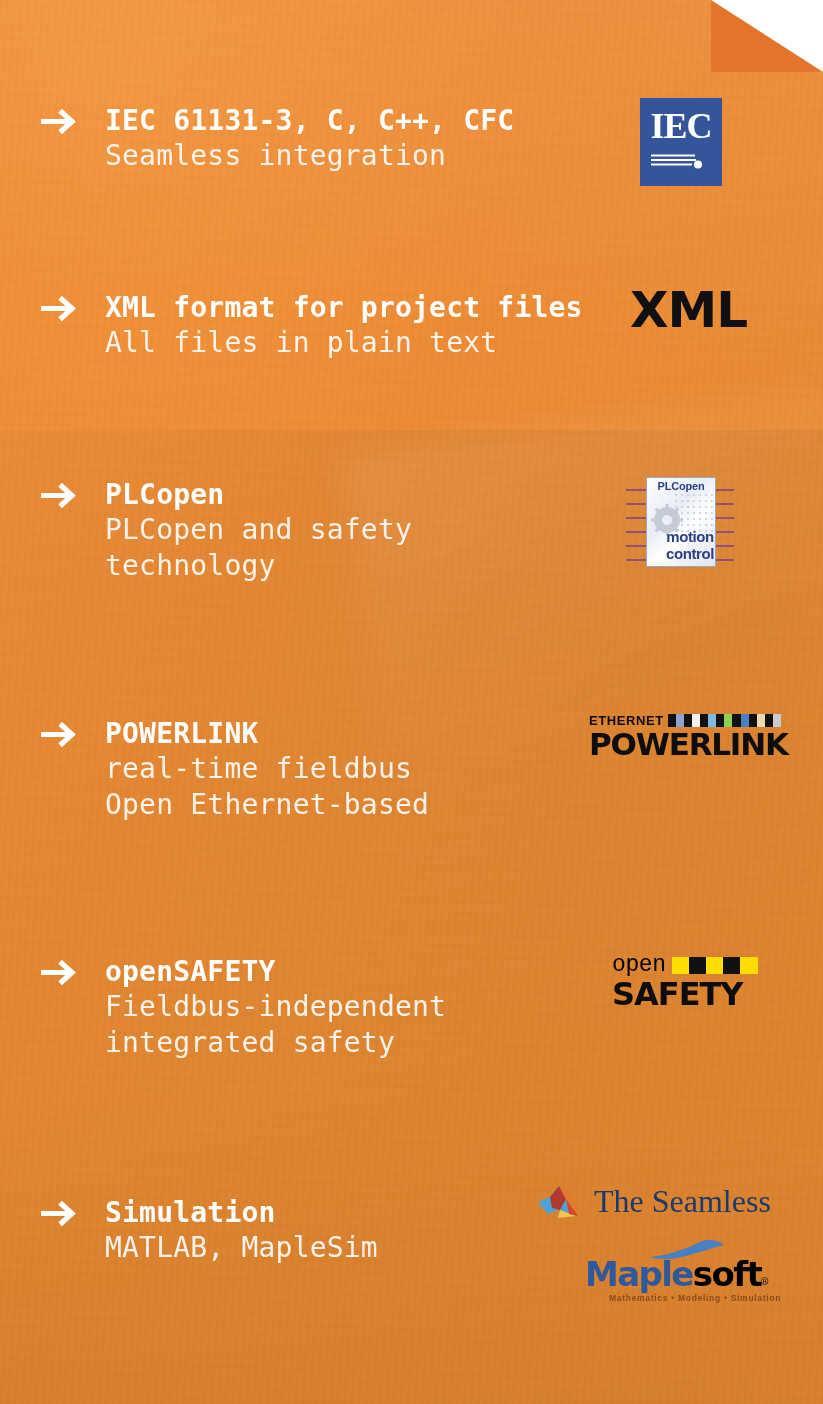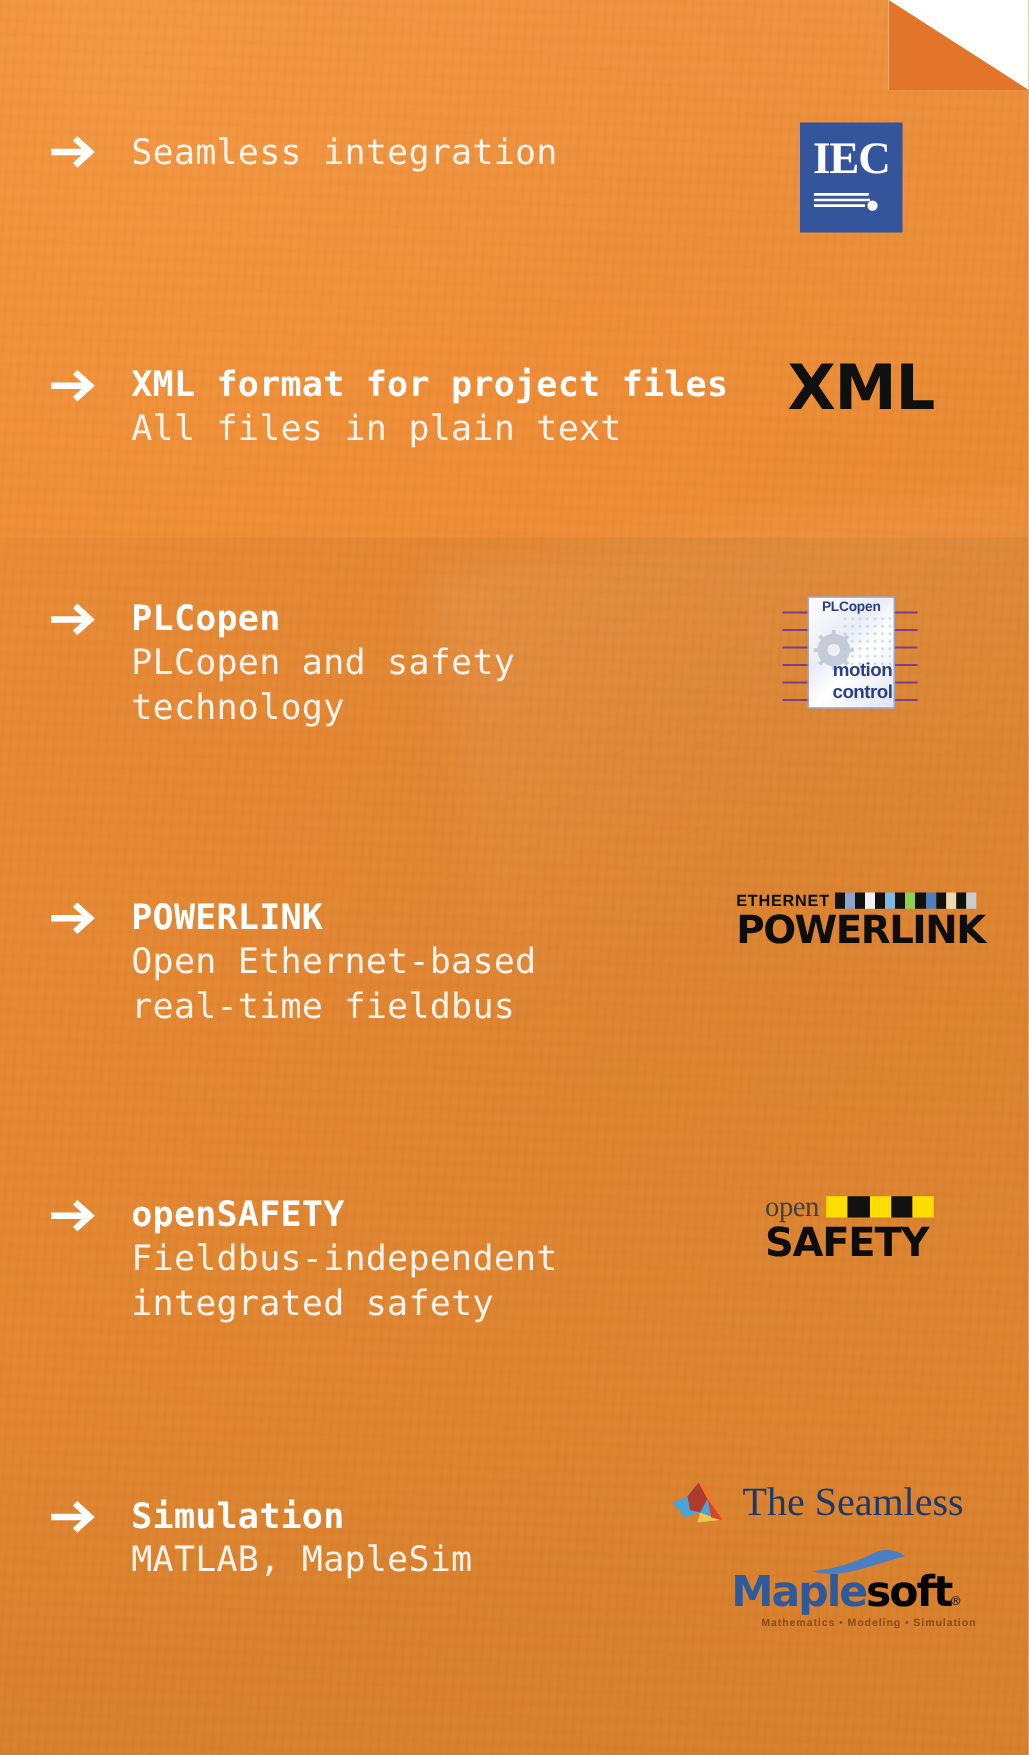--- a/index.html
+++ b/index.html
@@ -175,22 +175,22 @@
     font-family:"DejaVu Sans", sans-serif;
     font-weight:bold; font-size:31px; color:#0d0d0d;
     letter-spacing:-1.2px; line-height:33px;
     white-space:nowrap;
   }
 
   
   .os-wrap { width:150px; }
   .os-top { display:flex; align-items:center; height:24px; }
   .os-open {
-    font-family:Liberation Serif, serif;
-    font-weight:normal; font-size:23px; color:#404040;
+    font-family:Liberation Mono, monospace;
+    font-weight:normal; font-size:23px; color:#000000;
     letter-spacing:-.4px; line-height:23px;
   }
   .os-bars { display:flex; height:17px; margin-left:6px; width:86px; }
   .os-bars span { display:block; height:100%; }
   .os-word {
     font-family:"DejaVu Sans", sans-serif;
     font-weight:bold; font-size:32px; color:#0d0d0d;
     letter-spacing:-1px; line-height:34px;
   }
 
@@ -245,20 +245,21 @@
 
   <div class="list">
 
     <div class="row" style="top:104px;">
       <div class="arrow">
         <svg width="40" height="26" viewBox="0 0 40 26">
           <path d="M2 12.5 H29 M21 3.5 L31 12.5 L21 21.5" fill="none" stroke="#ffffff" stroke-width="5.2" stroke-linecap="square" stroke-linejoin="miter"></path>
         </svg>
       </div>
       <div class="texts">
+        <div class="t-title">IEC 61131-3, C, C++, CFC</div>
         <div class="t-sub">Seamless integration</div>
       </div>
       <div class="logo" style="left:640px; top:-6px;">
         <div class="iec">
           <div class="iec-txt">IEC</div>
           <div class="iec-lines">
             <svg width="52" height="18" viewBox="0 0 52 18">
               <path d="M0 2.5 H44" stroke="#ffffff" stroke-width="2.1"></path>
               <path d="M0 7.0 H45" stroke="#ffffff" stroke-width="2.1"></path>
               <path d="M0 11.5 H41" stroke="#ffffff" stroke-width="2.1"></path>
@@ -329,22 +330,22 @@
     </div>
 
     <div class="row" style="top:717px;">
       <div class="arrow">
         <svg width="40" height="26" viewBox="0 0 40 26">
           <path d="M2 12.5 H29 M21 3.5 L31 12.5 L21 21.5" fill="none" stroke="#ffffff" stroke-width="5.2" stroke-linecap="square" stroke-linejoin="miter"></path>
         </svg>
       </div>
       <div class="texts">
         <div class="t-title">POWERLINK</div>
+        <div class="t-sub">real-time fieldbus</div>
         <div class="t-sub">Open Ethernet-based</div>
-        <div class="t-sub">real-time fieldbus</div>
       </div>
       <div class="logo" style="left:589px; top:-4px;">
         <div class="pl-wrap">
           <div class="pl-top">
             <div class="pl-eth">ETHERNET</div>
             <div class="pl-bars" id="pl-bars">
                 <span style="background: rgb(17, 17, 17); flex: 1 1 0px;"></span>
                 <span style="background: rgb(143, 163, 207); flex: 1 1 0px;"></span>
                 <span style="background: rgb(17, 17, 17); flex: 1 1 0px;"></span>
                 <span style="background: rgb(242, 242, 242); flex: 1 1 0px;"></span>

